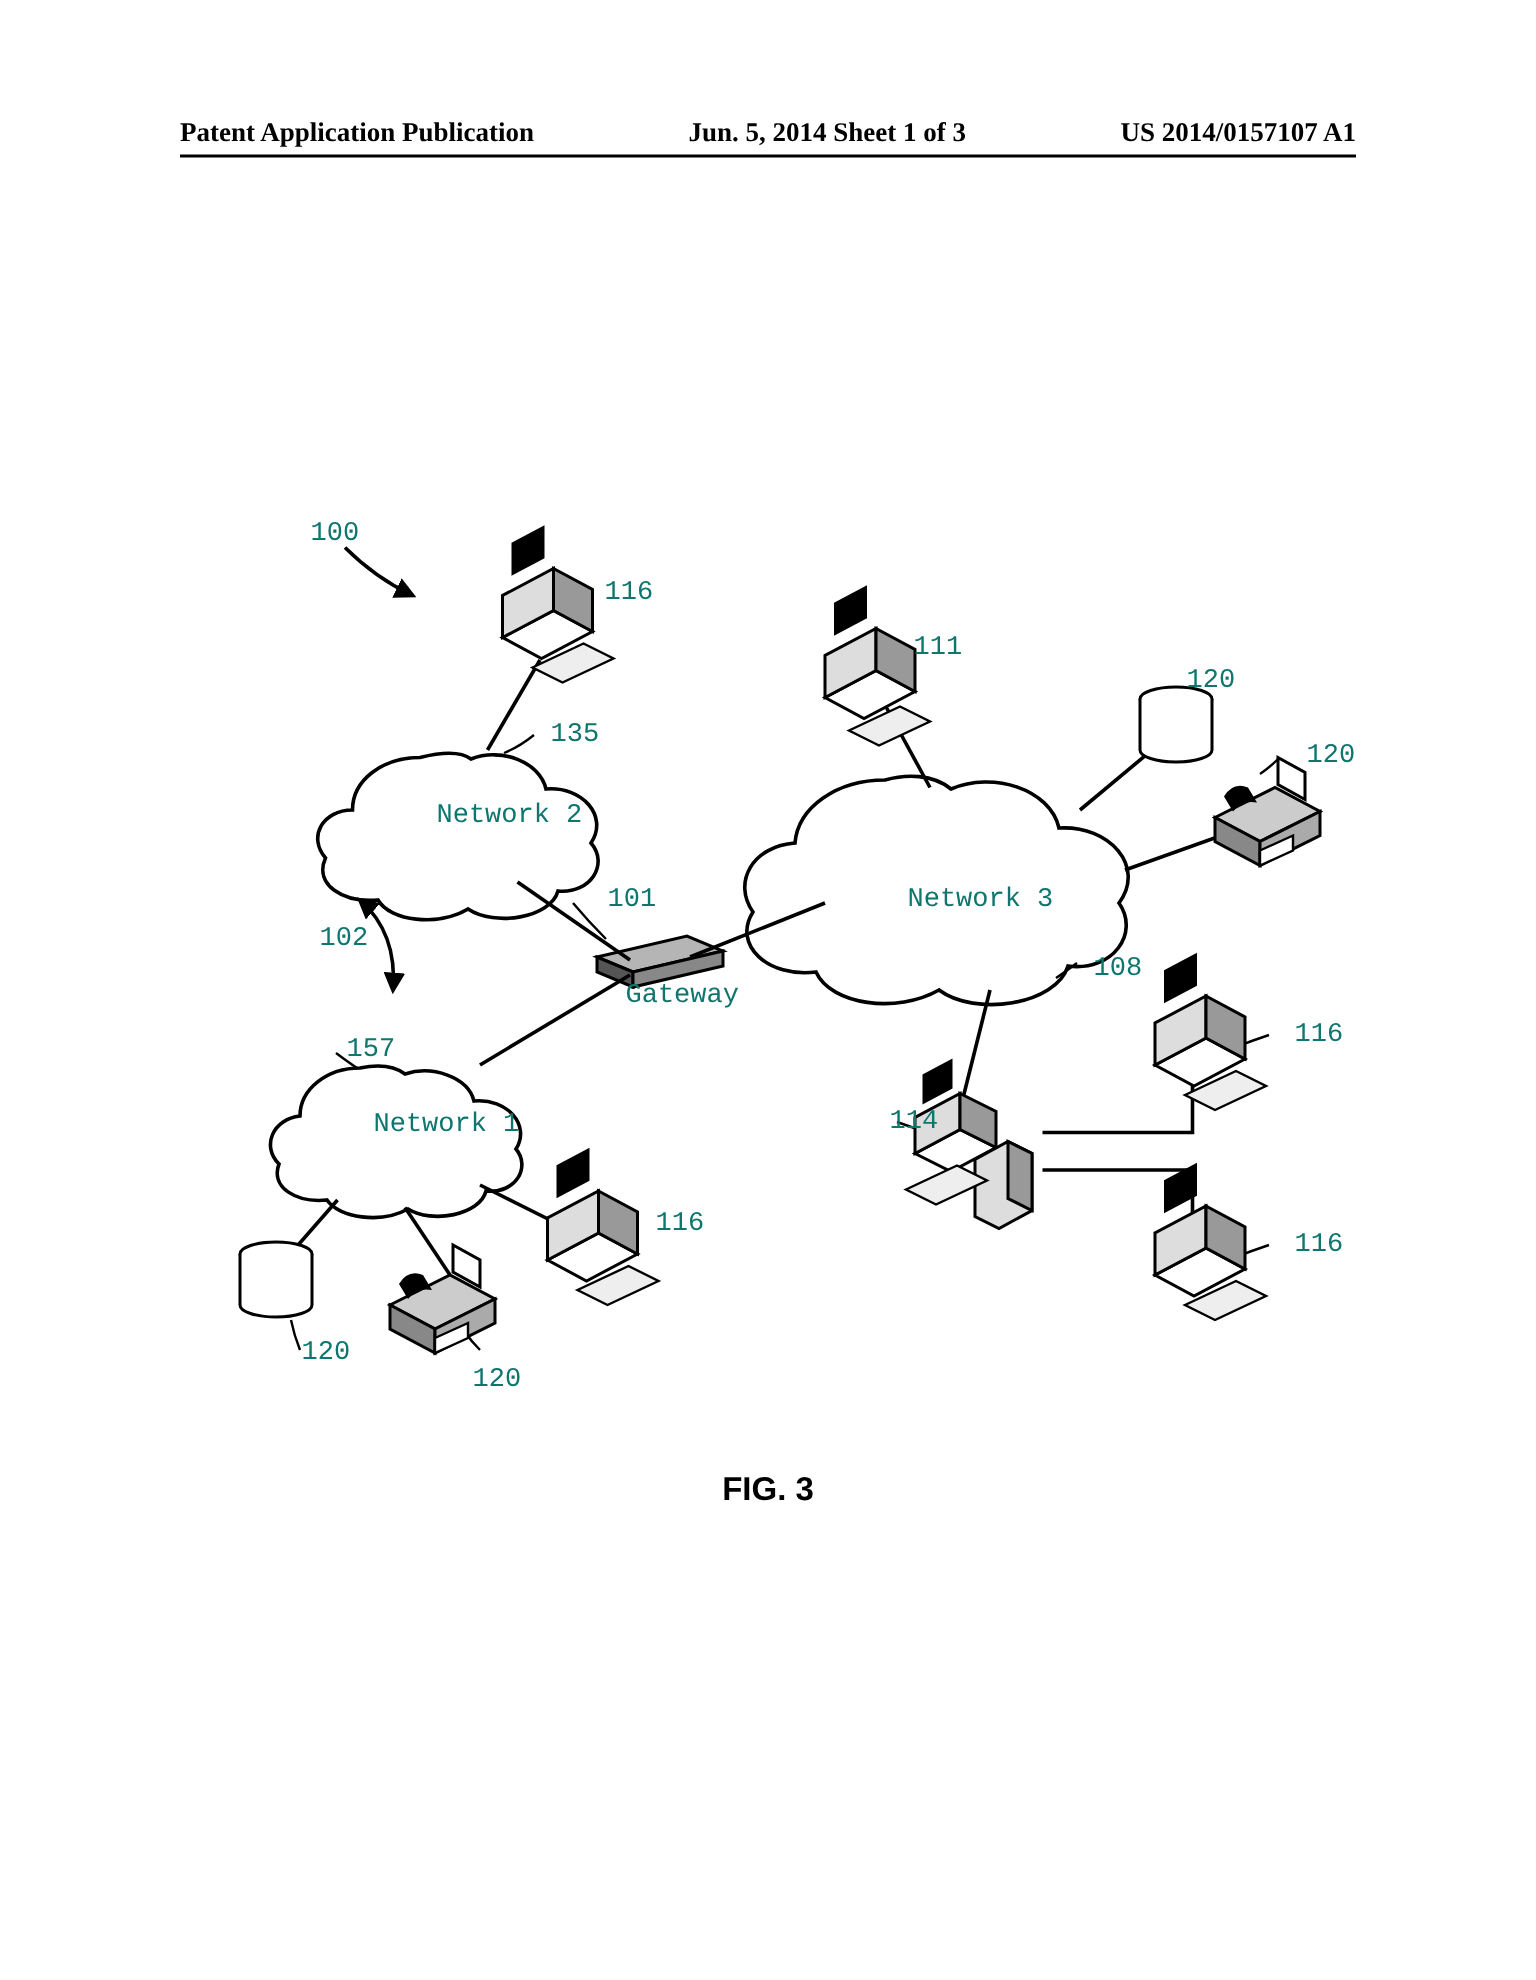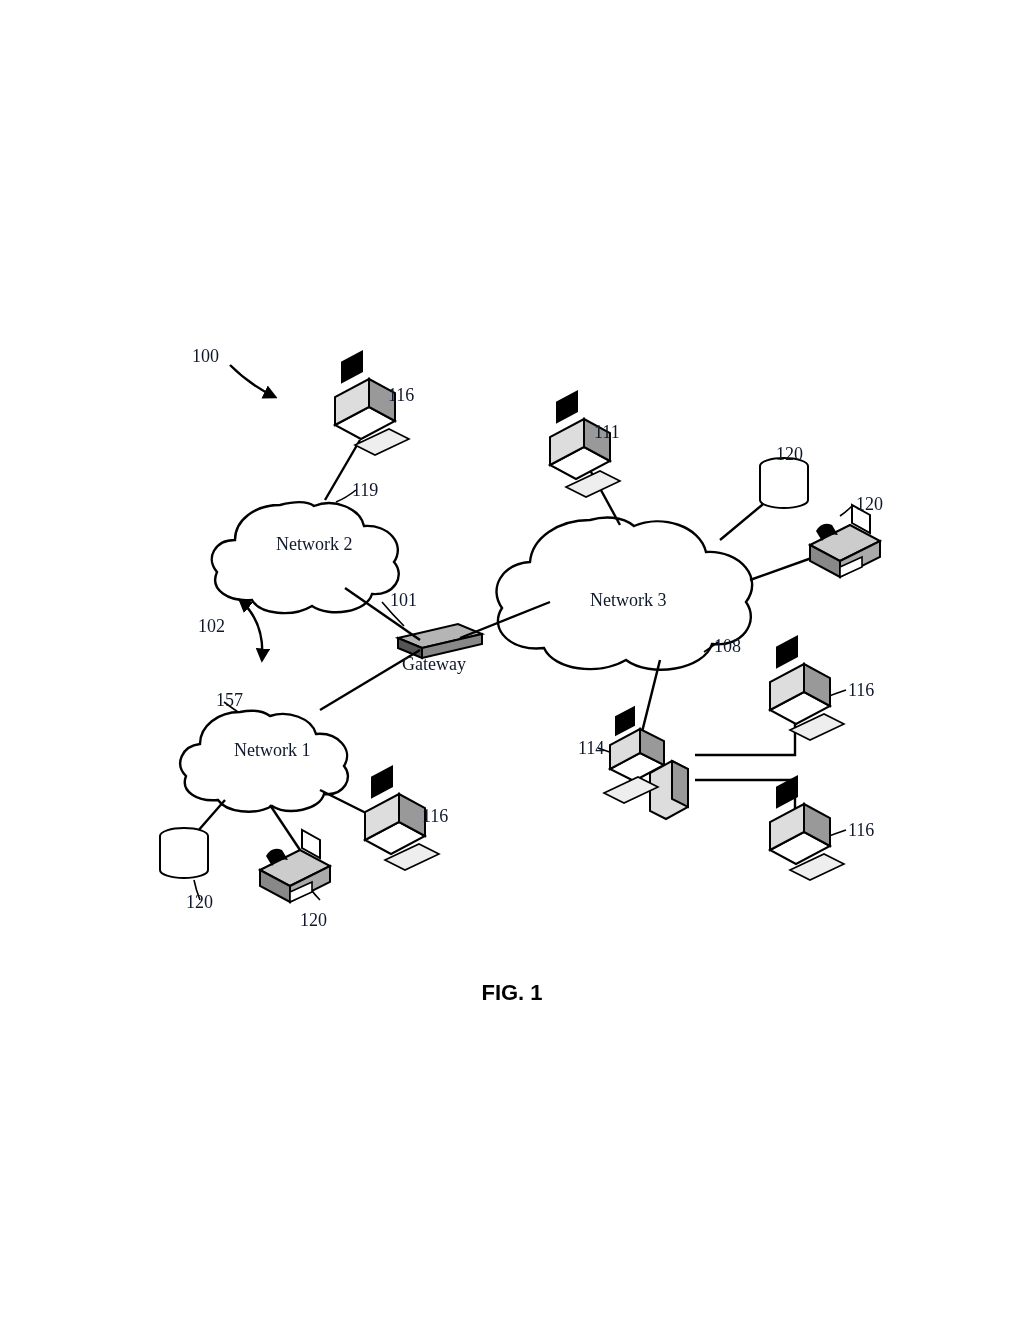--- a/index.html
+++ b/index.html
@@ -33,39 +33,45 @@
     position: absolute;
     left: 120px;
     top: 340px;
     width: 784px;
     height: 620px;
   }
   .canvas svg { position: absolute; left: 0; top: 0; }
   .lbl {
     position: absolute;
     font-size: 18px;
-    font-family: Liberation Serif, serif;
-    color: #0f172a;
+    font-family: Liberation Mono, monospace;
+    color: #0f766e;
     white-space: nowrap;
+    margin-left: 15px;
   }
   .figcap {
     position: absolute;
     left: 0;
     width: 1024px;
     text-align: center;
     font-family: Arial, Helvetica, sans-serif;
     font-weight: bold;
     font-size: 22px;
   }
 </style>
 </head>
 <body>
 
 <div class="page">
 
+  <div class="header">
+    <span>Patent Application Publication</span>
+    <span>Jun. 5, 2014   Sheet 1 of 3</span>
+    <span>US 2014/0157107 A1</span>
+  </div>
 
   <div class="canvas">
 
     <svg width="784" height="620" viewBox="0 0 784 620">
       <defs>
         <marker id="arrow" viewBox="0 0 10 10" refX="8" refY="5" markerWidth="6" markerHeight="6" orient="auto-start-reverse">
           <path d="M0,0 L10,5 L0,10 z" fill="#000"></path>
         </marker>
       </defs>
 
@@ -226,21 +232,21 @@
         <path d="M30,52 l22,-10 l0,10 l-22,10 z" fill="#fff" stroke="#000" stroke-width="1.6"></path>
         <path d="M6,16 q6,-10 16,-6 l6,10 q-10,-2 -16,6 z" fill="#000"></path>
       </g>
 
     </svg>
 
     <span class="lbl" style="left:72px;  top:6px;">100</span>
     <span class="lbl" style="left:78px;  top:276px;">102</span>
 
     <span class="lbl" style="left:156px; top:194px;">Network 2</span>
-    <span class="lbl" style="left:232px; top:140px;">119</span>
+    <span class="lbl" style="left:232px; top:140px;">135</span>
 
     <span class="lbl" style="left:114px; top:400px;">Network 1</span>
     <span class="lbl" style="left:96px;  top:350px;">157</span>
 
     <span class="lbl" style="left:470px; top:250px;text-align:center;">Network 3</span>
     <span class="lbl" style="left:594px; top:296px;">108</span>
 
     <span class="lbl" style="left:250px; top:250px;padding-left:20px;">101</span>
     <span class="lbl" style="left:282px; top:314px;">Gateway</span>
 
@@ -251,15 +257,15 @@
 
     <span class="lbl" style="left:474px; top:82px;">111</span>
     <span class="lbl" style="left:458px; top:398px;">114</span>
 
     <span class="lbl" style="left:656px; top:104px;">120</span>
     <span class="lbl" style="left:736px; top:154px;">120</span>
     <span class="lbl" style="left:66px;  top:552px;">120</span>
     <span class="lbl" style="left:180px; top:570px;">120</span>
   </div>
 
-  <div class="figcap" style="top:980px;">FIG. 1</div>
+  <div class="figcap" style="top:980px;">FIG. 3</div>
 
 </div>
 
 </body></html>

